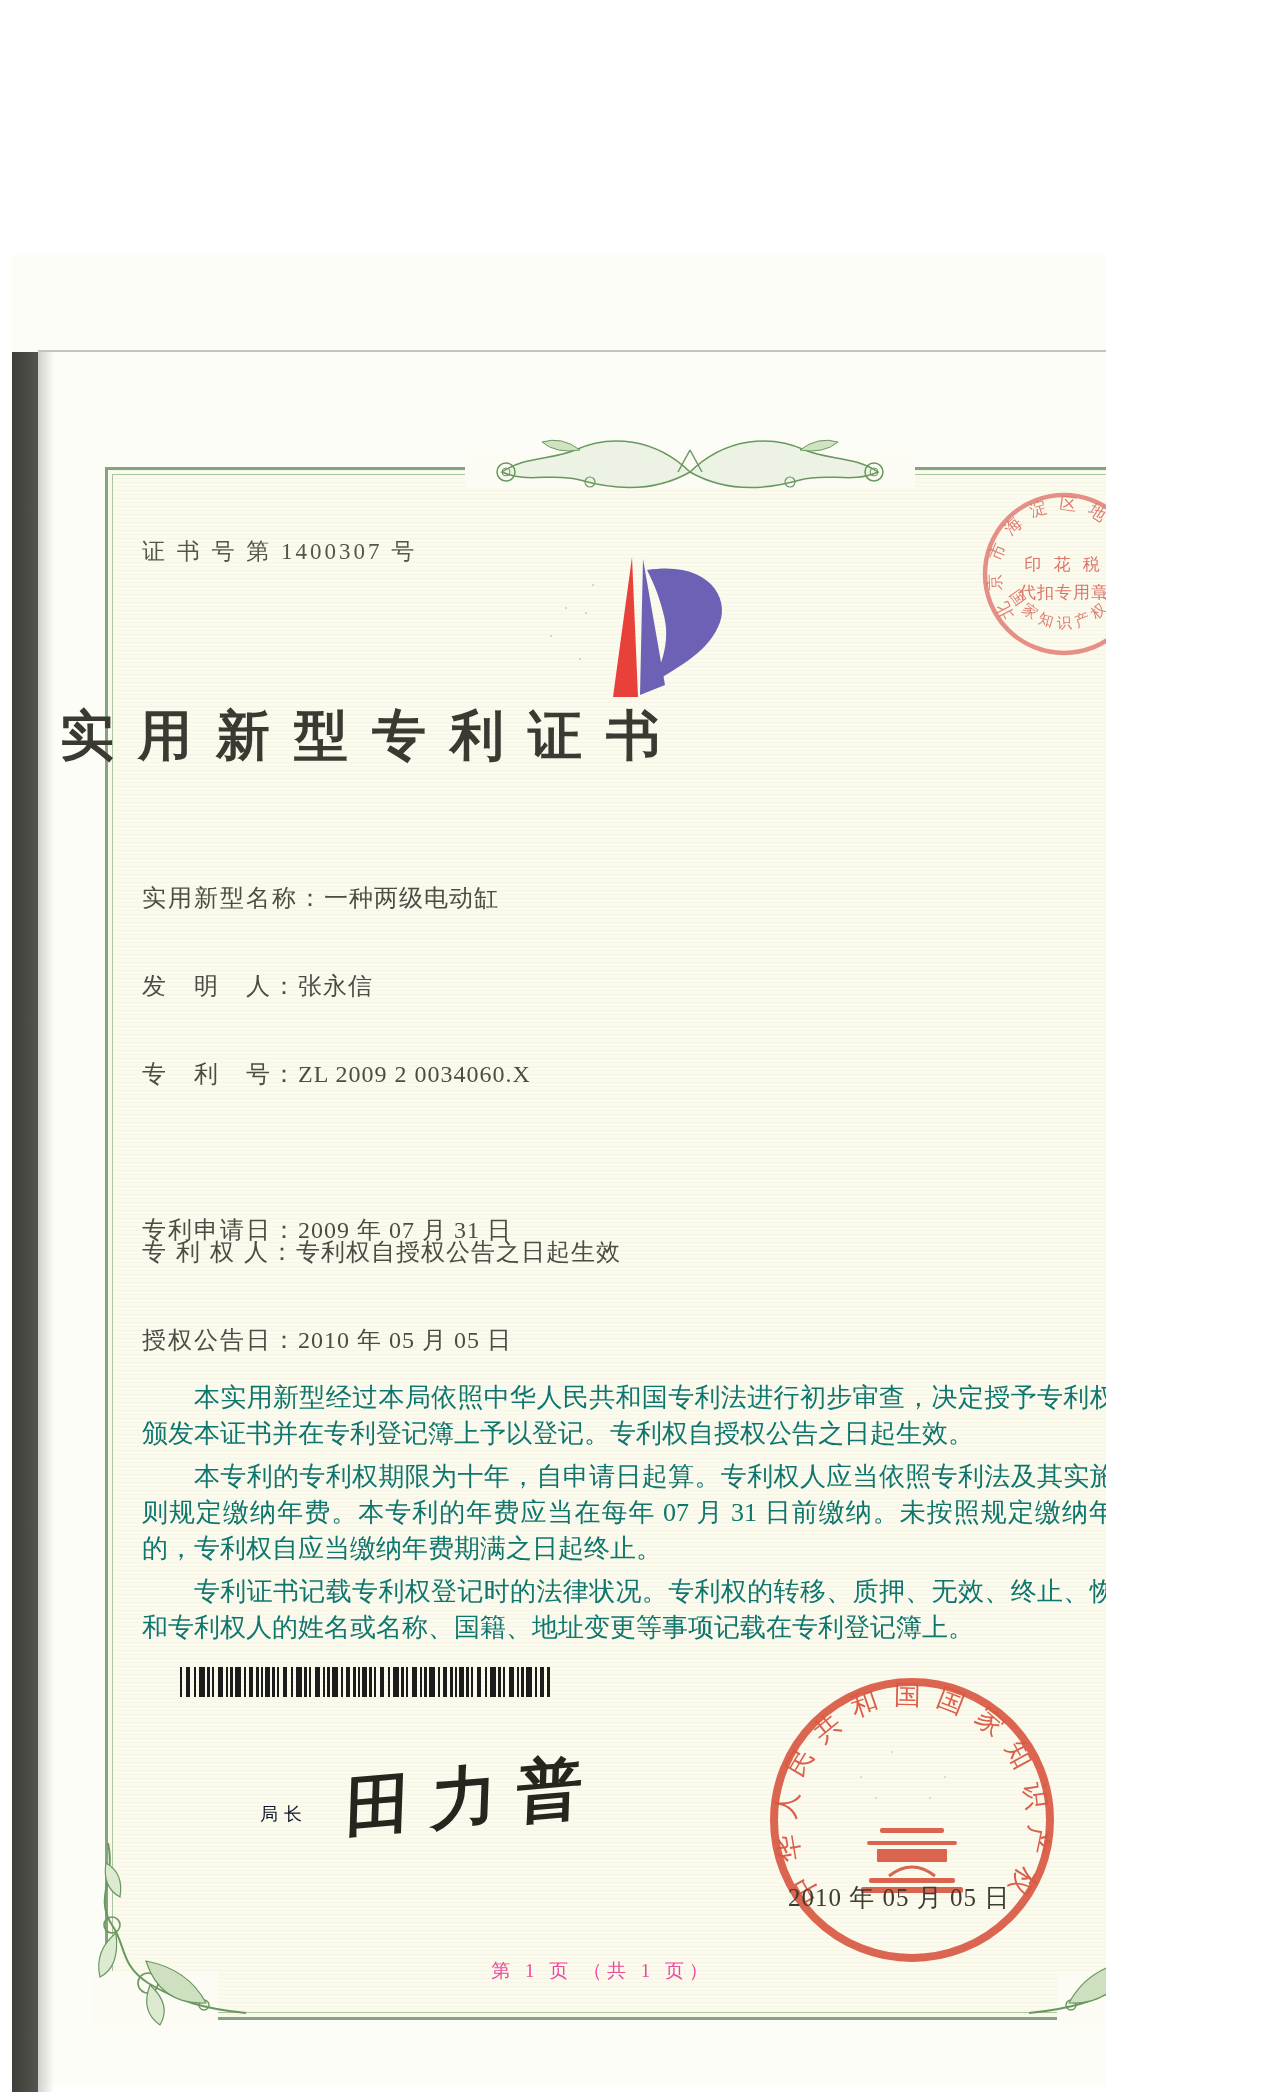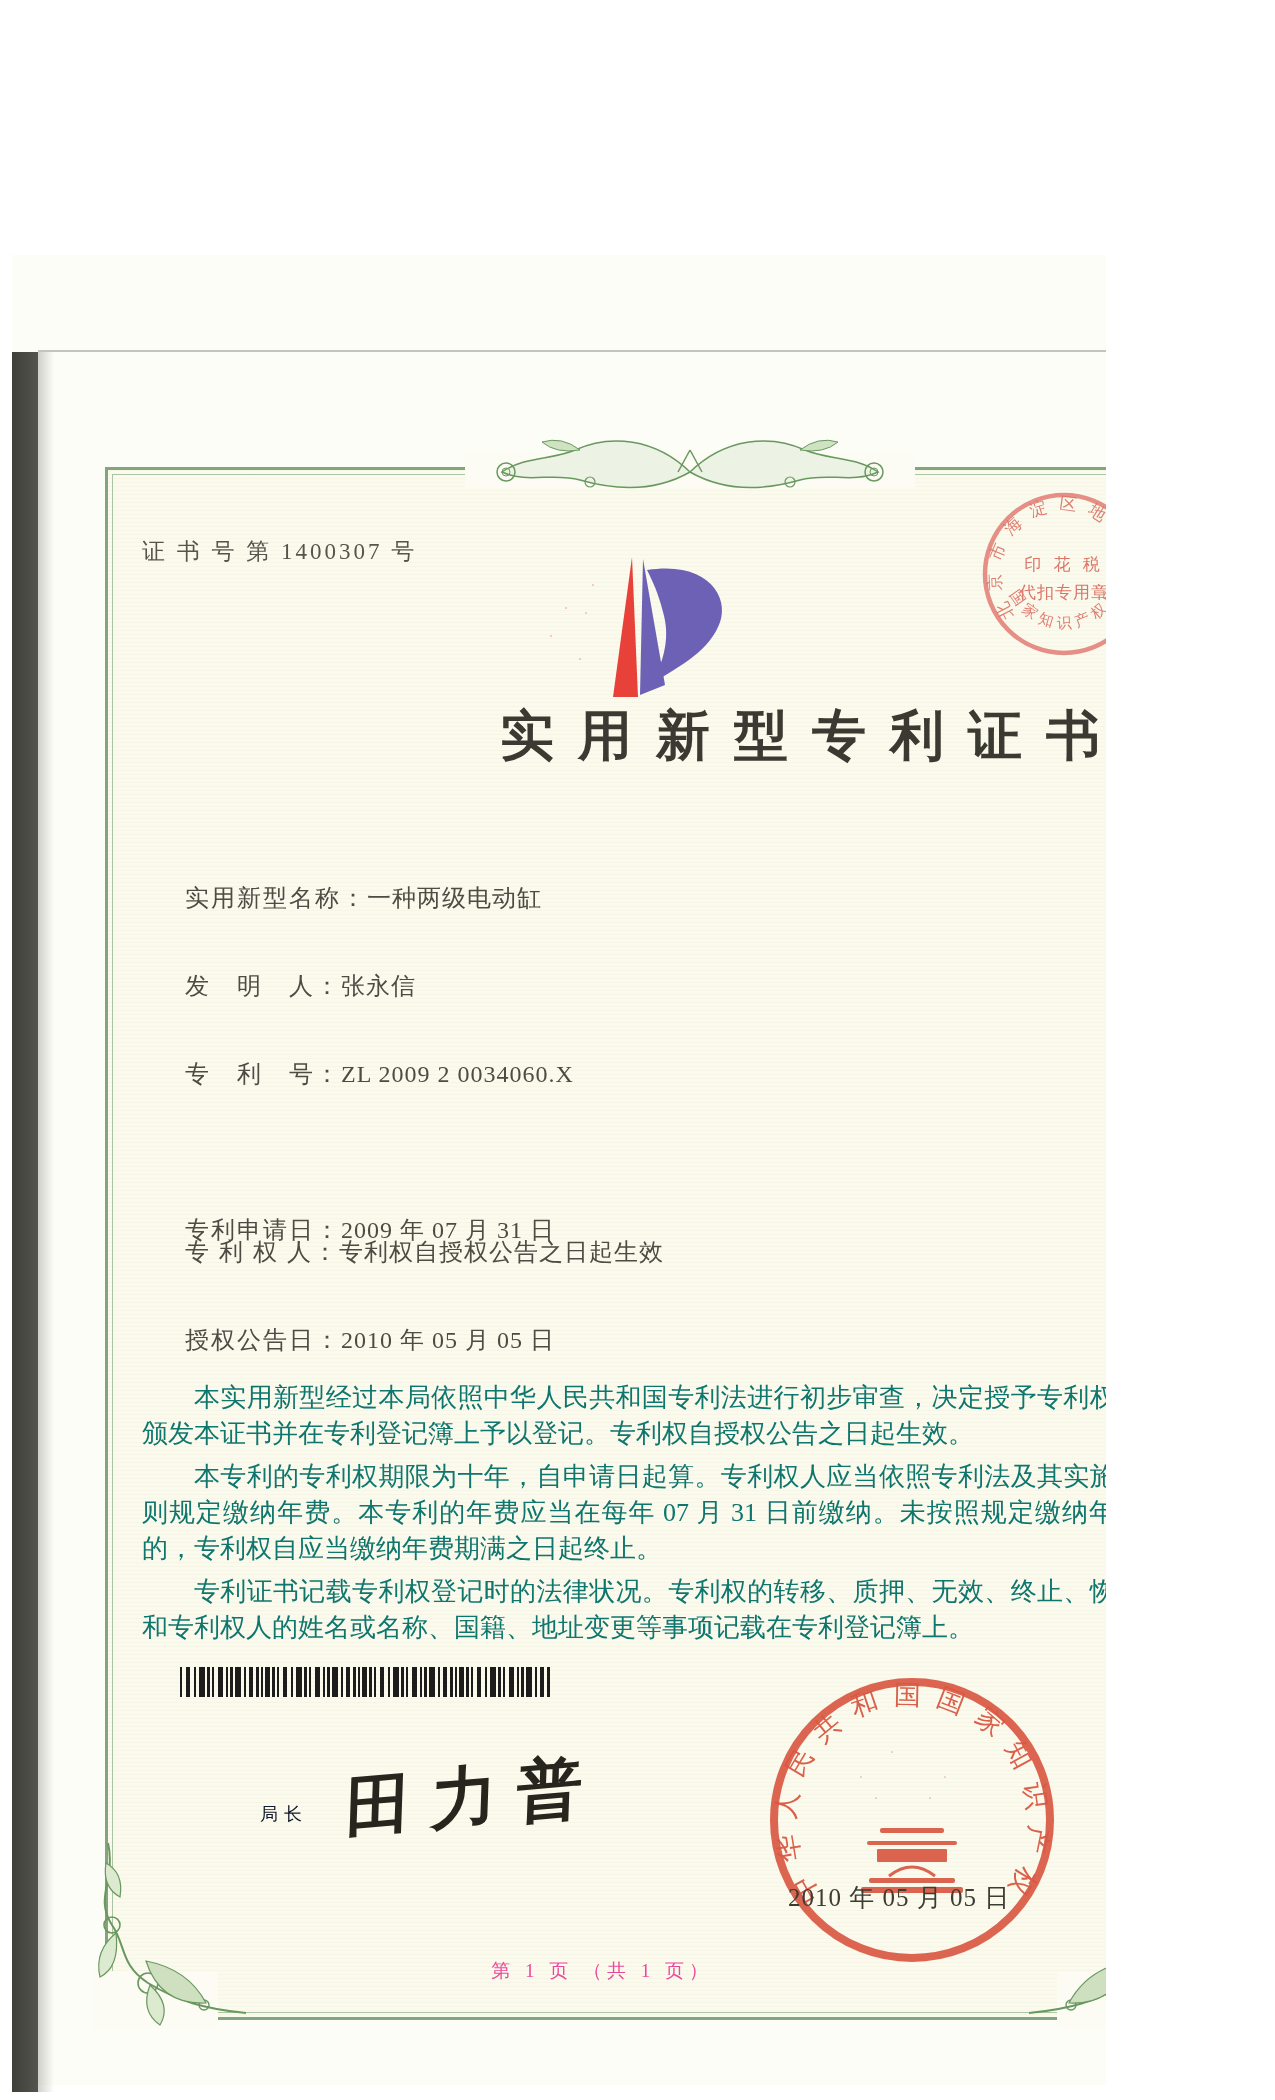--- a/index.html
+++ b/index.html
@@ -10,24 +10,24 @@
   .edge-left{left:12px;top:352px;width:26px;height:1740px;background:linear-gradient(90deg,#3f3f3a,#54544e);}
   .edge-left-shade{left:38px;top:352px;width:16px;height:1740px;background:linear-gradient(90deg,rgba(90,90,82,.28),rgba(90,90,82,0));}
   .edge-top-line{left:38px;top:350px;width:1070px;height:2px;background:rgba(140,140,128,.5);}
   .edge-right{left:1246px;top:266px;width:13px;height:1722px;background:linear-gradient(90deg,#62625b,#4c4c46);}
   .frame{left:105px;top:467px;width:1058px;height:1547px;border:3px solid #82a57e;
          background:
            repeating-linear-gradient(180deg,rgba(205,205,160,.10) 0 1px,rgba(0,0,0,0) 1px 4px),
            #fbfaee;}
   .frame-inner{position:absolute;left:4px;top:4px;right:4px;bottom:4px;border:1px solid #abc5a4;}
   .cert-no{left:142px;top:536px;font-size:23px;letter-spacing:3px;color:#55554c;}
-  .title{left:105px;top:700px;width:1064px;text-align:right;font-size:54px;letter-spacing:24px;
+  .title{left:105px;top:700px;width:1064px;text-align:left;font-size:54px;letter-spacing:24px;
          font-weight:600;color:#3a3a32;transform:translateX(-45px);}
   .row{left:142px;font-size:24px;color:#4c4c44;letter-spacing:1px;white-space:nowrap;}
-  .row .lbl{letter-spacing:2px;margin-left:43px;}
+  .row .lbl{letter-spacing:2px;}
   .paras{left:142px;top:1380px;width:1000px;font-size:26px;line-height:36px;color:#0f766e;
          text-align:justify;}
   .paras p{margin:0 0 7px 0;text-indent:2em;}
   .sig-title{left:260px;top:1802px;font-size:18px;letter-spacing:6px;color:#0f172a;}
   .signature{left:345px;top:1752px;font-size:66px;font-weight:bold;color:#26261f;letter-spacing:20px;
              transform:rotate(-5deg) skewX(-7deg);font-family:"Liberation Serif",serif;}
   .footer{left:105px;top:1958px;width:1064px;text-align:center;font-size:19px;letter-spacing:5px;
           color:#ec4899;transform:translateX(-35px);}
   svg{display:block;}
   .seal-text{font-family:"Liberation Serif","DejaVu Serif",serif;}

